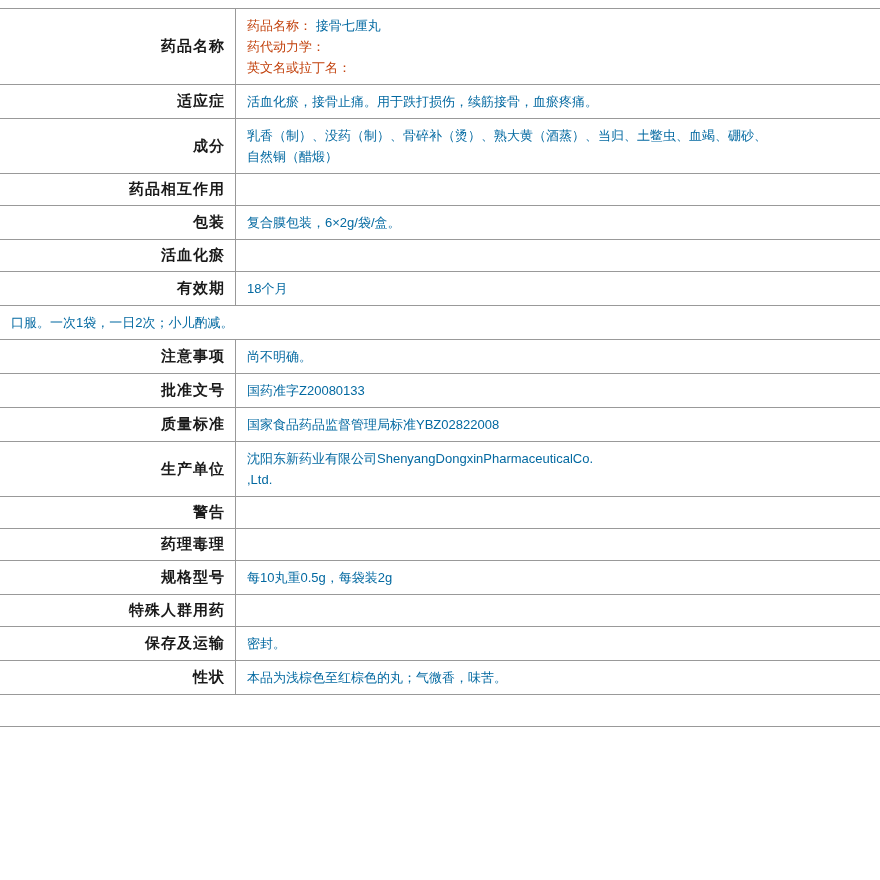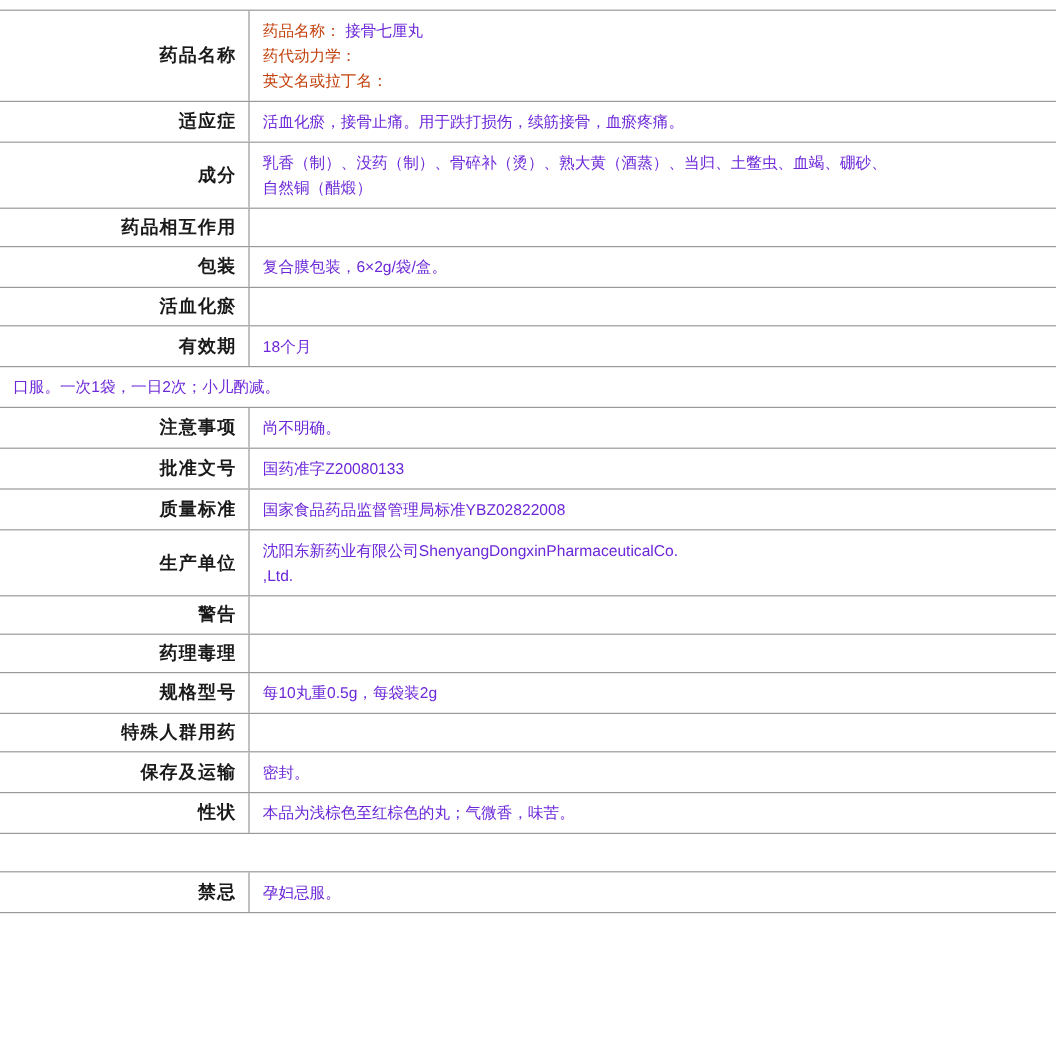--- a/index.html
+++ b/index.html
@@ -18,21 +18,21 @@
     box-sizing: border-box;
   }
   .row {
     display: flex;
     align-items: stretch;
     border-bottom: 1px solid #999999;
     min-height: 32px;
     box-sizing: border-box;
   }
   .label-cell {
-    width: 208px;
+    width: 236px;
     box-sizing: border-box;
     border-right: 1px solid #999999;
     display: flex;
     align-items: center;
     justify-content: flex-end;
     padding: 4px 10px 4px 4px;
     font-size: 15px;
     font-weight: bold;
     color: #1a1a1a;
     letter-spacing: 1px;
@@ -43,21 +43,21 @@
     display: flex;
     flex-direction: column;
     justify-content: center;
     padding: 6px 8px 6px 11px;
     font-size: 13px;
     color: #404040;
     line-height: 21px;
   }
   .line { white-space: pre-wrap; }
   .muted { color: #c2410c; }
-  .val { color: #6d28d9; margin-top: 24px; }
+  .val { color: #0369a1; margin-top: 24px; }
 </style>
 </head>
 <body>
 
 <div class="drug-table">
     <div class="row">
       <div class="label-cell">药品名称</div>
       <div class="value-cell">
         <div class="line"><span class="muted">药品名称： </span><span class="val">接骨七厘丸</span></div>
         <div class="line"><span class="muted">药代动力学： </span></div>
@@ -153,19 +153,13 @@
     </div>
     <div class="row">
       <div class="label-cell">性状</div>
       <div class="value-cell">
         <div class="line"><span class="val">本品为浅棕色至红棕色的丸；气微香，味苦。</span></div>
       </div>
     </div>
     <div class="row">
       <div class="value-cell"></div>
     </div>
-    <div class="row">
-      <div class="label-cell">禁忌</div>
-      <div class="value-cell">
-        <div class="line"><span class="val">孕妇忌服。</span></div>
-      </div>
-    </div>
   </div>
 
 </body></html>

